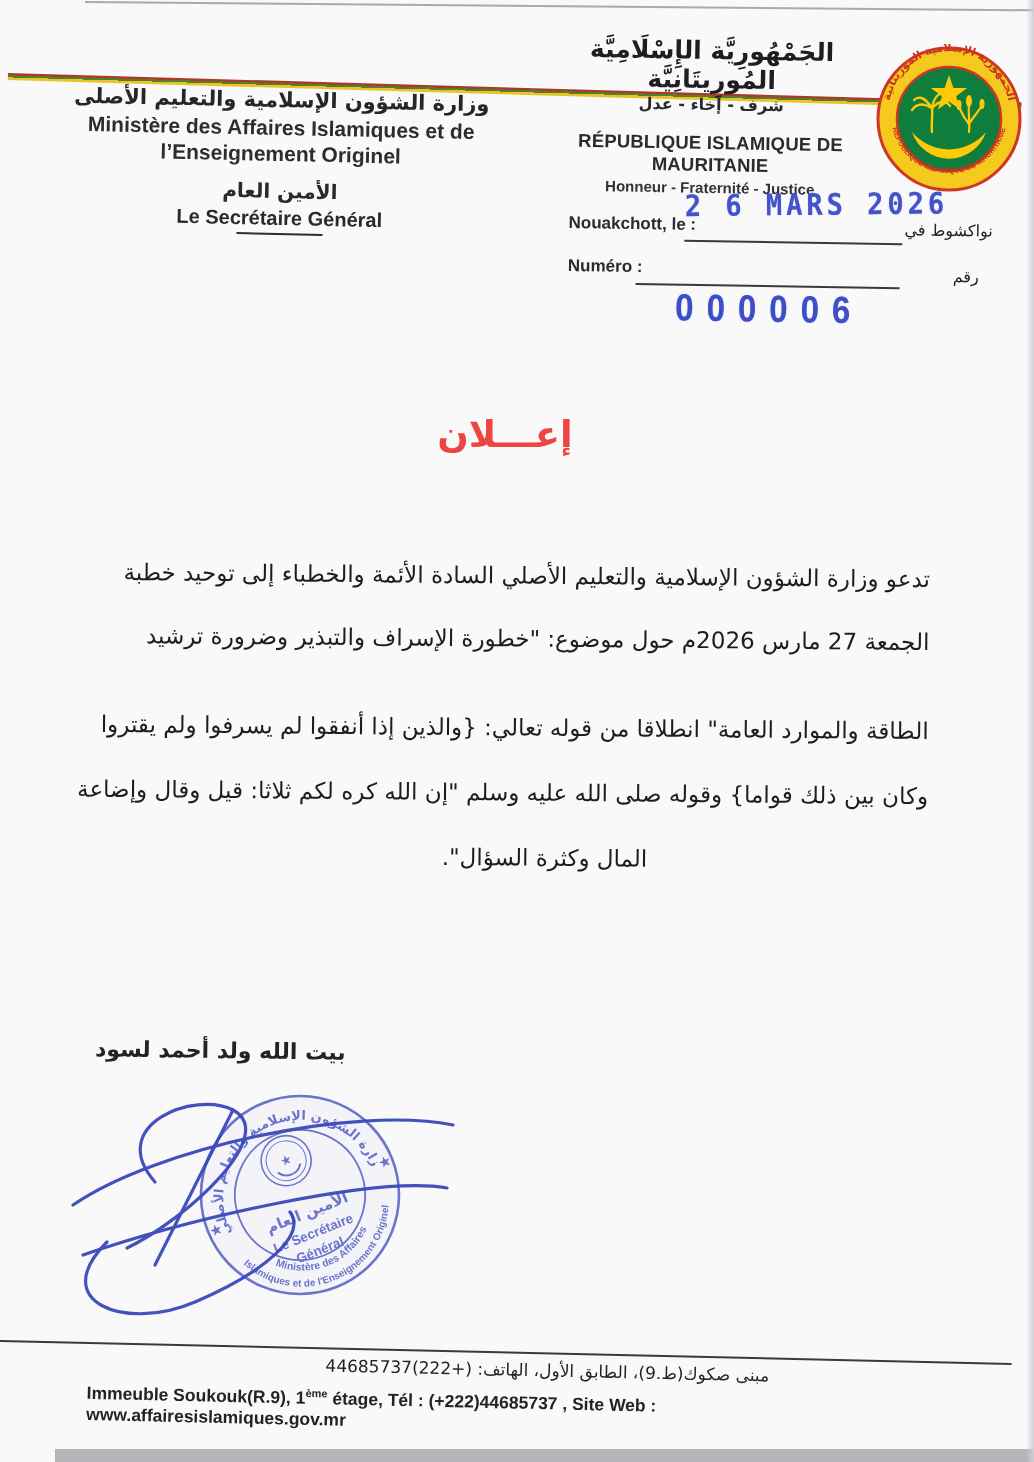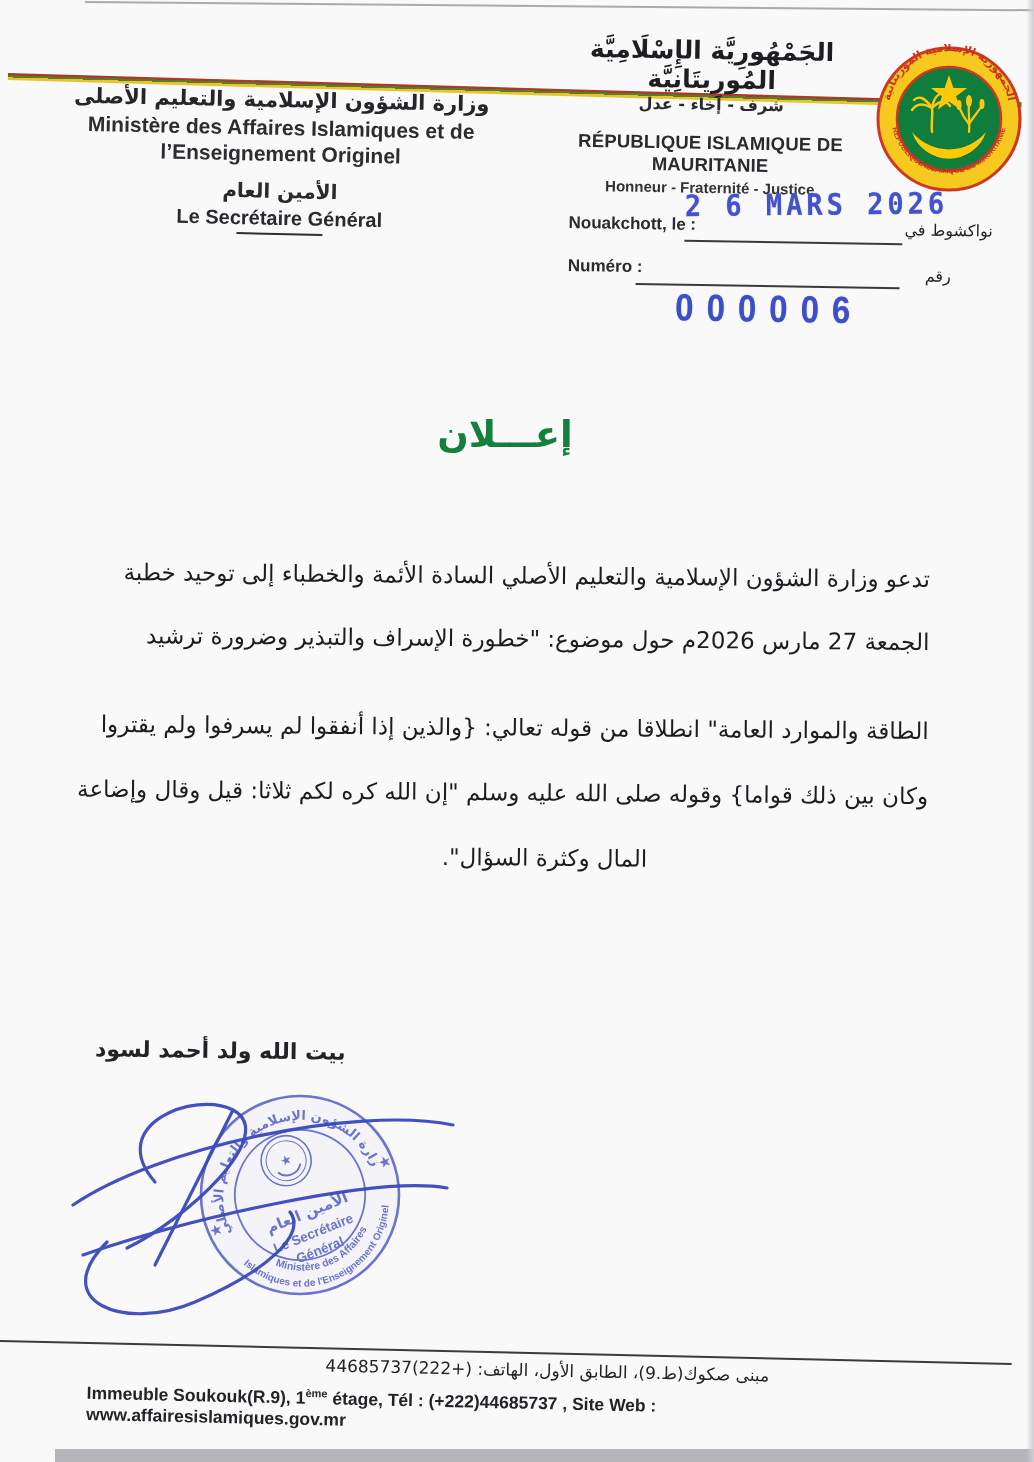--- a/index.html
+++ b/index.html
@@ -35,21 +35,21 @@
   .meta{left:0;top:0;width:1034px;height:340px;transform:rotate(.9deg);transform-origin:0 0;}
   .date-stamp{left:688px;top:176px;font-size:27px;font-weight:bold;color:#4353cb;letter-spacing:4px;
     transform:rotate(-1.5deg) scaleY(1.1);font-family:"DejaVu Sans Mono","DejaVu Sans",monospace;
     text-shadow:0 0 1px rgba(67,83,203,.55);}
   .lbl{font-size:17px;font-weight:bold;color:#2b2b2f;}
   .fill-line{height:2px;background:#3a3a3e;}
   .ar-sm{font-size:16px;color:#222;}
   .num-stamp{left:680px;top:278px;font-size:33px;font-weight:bold;color:#3d4ec9;letter-spacing:13px;
     transform:scaleY(1.15);text-shadow:0 0 1px rgba(61,78,201,.5);}
   
-  .title{left:385px;top:413px;width:240px;text-align:center;font-size:37px;font-weight:bold;color:#15803d;}
+  .title{left:385px;top:413px;width:240px;text-align:center;font-size:37px;font-weight:bold;color:#ef4444;}
   .body-wrap{left:0;top:0;width:1034px;height:900px;transform:rotate(.5deg);transform-origin:0 0;}
   .bline{position:absolute;right:99px;font-size:23px;color:#1d1d21;white-space:nowrap;}
   .bline5{position:absolute;left:447px;width:210px;text-align:center;font-size:23px;color:#1d1d21;white-space:nowrap;}
   
   .sig-name{left:95px;top:1038px;font-size:22px;font-weight:bold;color:#232327;transform:rotate(.8deg);}
   
   .footer{left:0;top:1335px;width:1034px;height:110px;transform:rotate(1.3deg);transform-origin:0 0;}
   .footer-line{position:absolute;left:0;top:5px;width:1012px;height:2px;background:#3b3b3f;}
   .footer-ar{position:absolute;left:268px;top:13px;width:560px;text-align:center;font-size:17px;color:#232327;}
   .footer-fr{position:absolute;left:88px;top:45px;width:800px;font-size:17.5px;font-weight:bold;color:#232327;}
@@ -116,21 +116,21 @@
 
   <div class="abs meta">
     <div class="abs date-stamp">2 6 MARS 2026</div>
 
     <div class="abs lbl" style="left:572px;top:204px;">Nouakchott, le :</div>
     <div class="abs fill-line" style="left:688px;top:229px;width:218px;"></div>
     <div class="abs ar ar-sm" style="left:908px;top:206px;">نواكشوط في</div>
 
     <div class="abs lbl" style="left:572px;top:247px;">Numéro :</div>
     <div class="abs fill-line" style="left:640px;top:273px;width:264px;"></div>
-    <div class="abs ar ar-sm" style="left:929px;top:252px;">رقم</div>
+    <div class="abs ar ar-sm" style="left:957px;top:252px;">رقم</div>
 
     <div class="abs num-stamp">000006</div>
   </div>
 
   <div class="abs title ar">إعـــلان</div>
 
   <div class="abs body-wrap">
     <div class="bline ar" style="top:558px;">تدعو وزارة الشؤون الإسلامية والتعليم الأصلي السادة الأئمة والخطباء إلى توحيد خطبة</div>
     <div class="bline ar" style="top:621px;">الجمعة 27 مارس 2026م حول موضوع: "خطورة الإسراف والتبذير وضرورة ترشيد</div>
     <div class="bline ar" style="top:710px;">الطاقة والموارد العامة" انطلاقا من قوله تعالي: {والذين إذا أنفقوا لم يسرفوا ولم يقتروا</div>

